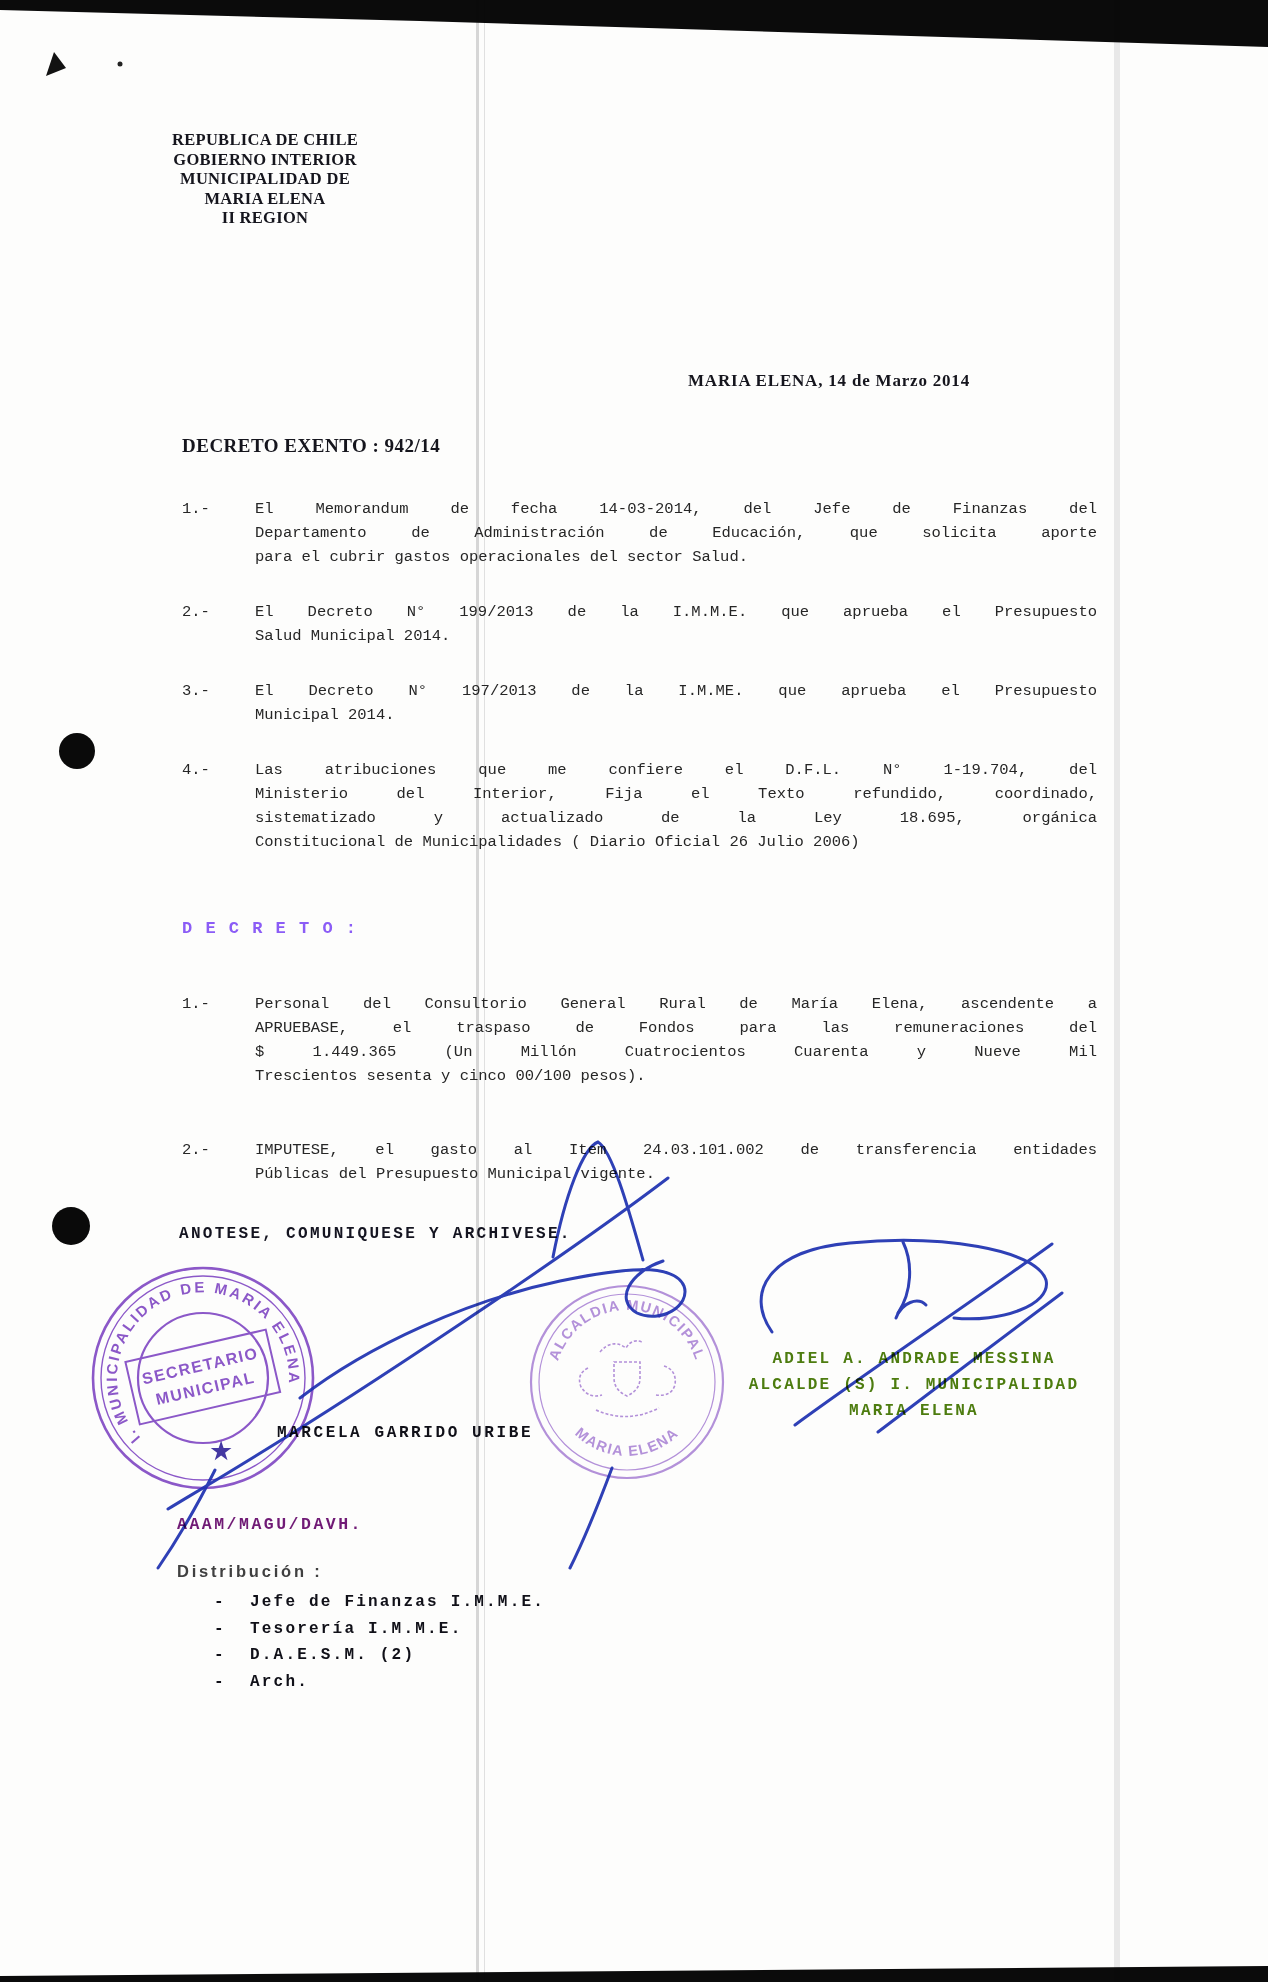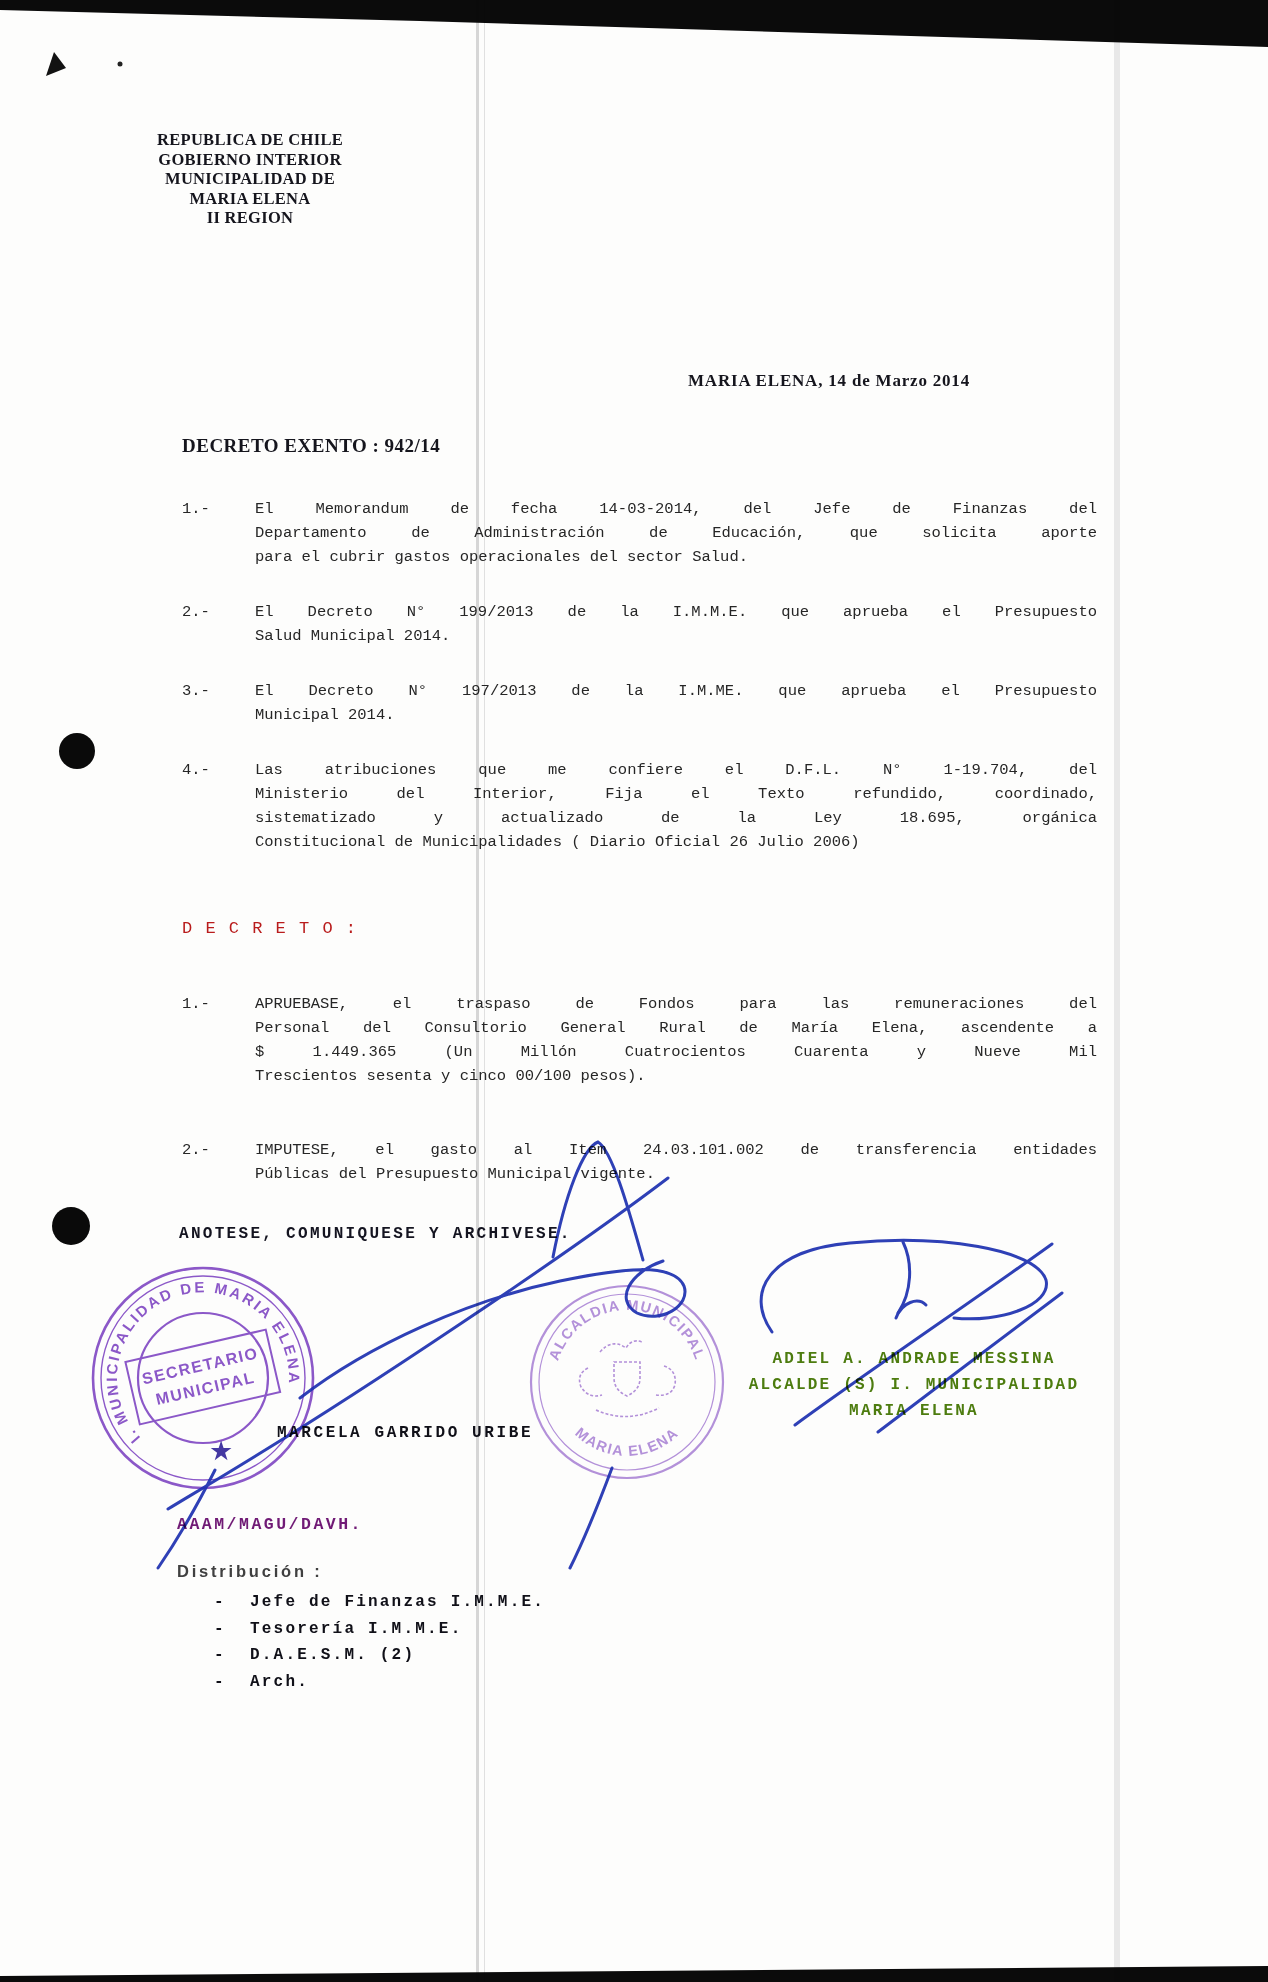--- a/index.html
+++ b/index.html
@@ -9,21 +9,21 @@
     font-family:"Liberation Serif", serif;
   }
   
   .crease{position:absolute;top:0;height:1982px;pointer-events:none;}
   .crease-main{left:476px;width:3px;background:#b7b7b7;opacity:.55;}
   .crease-main2{left:484px;width:1px;background:#d8d8d8;opacity:.8;}
   .crease-right{left:1114px;width:6px;background:#e4e4e4;opacity:.85;}
 
   
   .letterhead{
-    position:absolute;left:151px;top:130px;width:198px;text-align:center;
+    position:absolute;left:166px;top:130px;width:198px;text-align:center;
     font-weight:bold;font-size:16.5px;line-height:19.5px;color:#15151d;
     letter-spacing:.3px;
   }
   .date-line{
     position:absolute;left:688px;top:371px;width:370px;
     font-weight:bold;font-size:17px;color:#15151d;letter-spacing:.8px;white-space:nowrap;
   }
   .decree-number{
     position:absolute;left:182px;top:435px;
     font-weight:bold;font-size:19px;color:#15151d;letter-spacing:.5px;
@@ -36,22 +36,22 @@
   .decreto{top:992px;}
   .vi{display:flex;margin-bottom:31px;}
   .decreto .vi{margin-bottom:50px;}
   .vi .num{width:73px;flex:none;font-size:15.5px;line-height:24px;}
   .vi .lines{width:842px;}
   .ln{font-size:15.5px;line-height:24px;white-space:normal;}
   .just{text-align:justify;text-align-last:justify;}
 
   .decreto-heading{
     position:absolute;left:182px;top:919px;
-    font-family:"Liberation Mono", monospace;font-weight:normal;
-    font-size:17px;letter-spacing:1.5px;color:#b91c1c;
+    font-family:"Liberation Mono", monospace;font-weight:bold;
+    font-size:17px;letter-spacing:1.5px;color:#8b5cf6;
   }
   .closing-line{
     position:absolute;left:179px;top:1225px;
     font-family:"Liberation Mono", monospace;font-weight:bold;
     font-size:16px;letter-spacing:2.3px;color:#141420;white-space:nowrap;
   }
 
   
   .sign-right{
     position:absolute;left:726px;top:1346px;width:376px;text-align:center;
@@ -142,22 +142,22 @@
         </div>
       </div>
     </div>
 
   <div class="decreto-heading">D E C R E T O :</div>
 
   <div class="decreto tw" id="decreto">
       <div class="vi">
         <div class="num">1.-</div>
         <div class="lines">
+          <div class="ln just">Personal del Consultorio General Rural de María Elena, ascendente a</div>
           <div class="ln just">APRUEBASE, el traspaso de Fondos para las remuneraciones del</div>
-          <div class="ln just">Personal del Consultorio General Rural de María Elena, ascendente a</div>
           <div class="ln just">$ 1.449.365 (Un Millón Cuatrocientos Cuarenta y Nueve Mil</div>
           <div class="ln">Trescientos sesenta y cinco 00/100 pesos).</div>
         </div>
       </div>
       <div class="vi">
         <div class="num">2.-</div>
         <div class="lines">
           <div class="ln just">IMPUTESE, el gasto al Item 24.03.101.002 de transferencia entidades</div>
           <div class="ln">Públicas del Presupuesto Municipal vigente.</div>
         </div>

